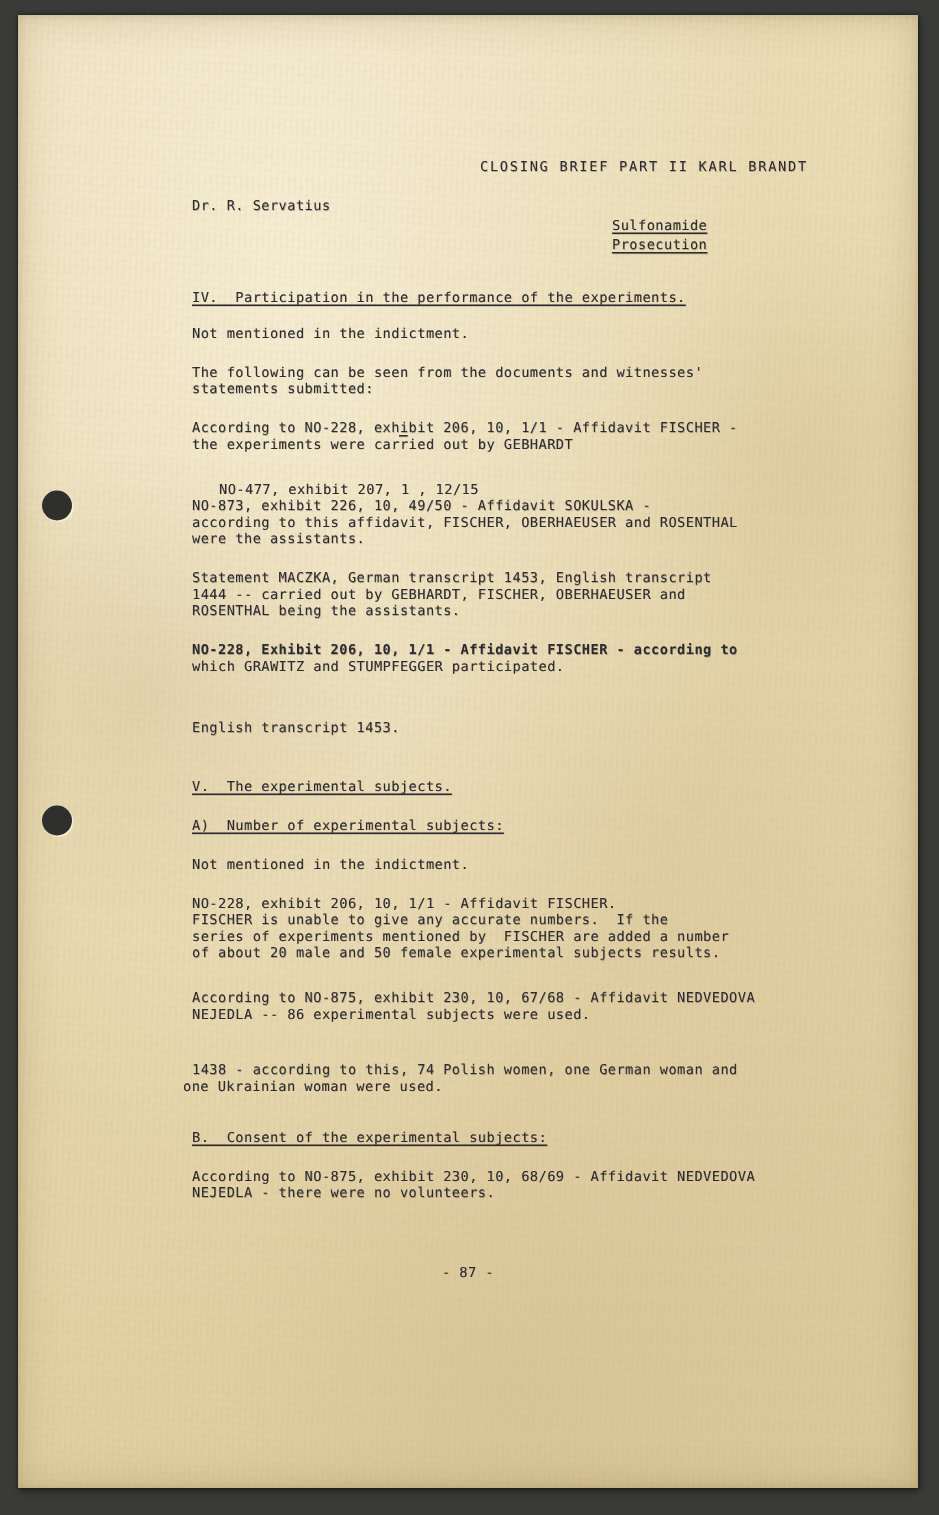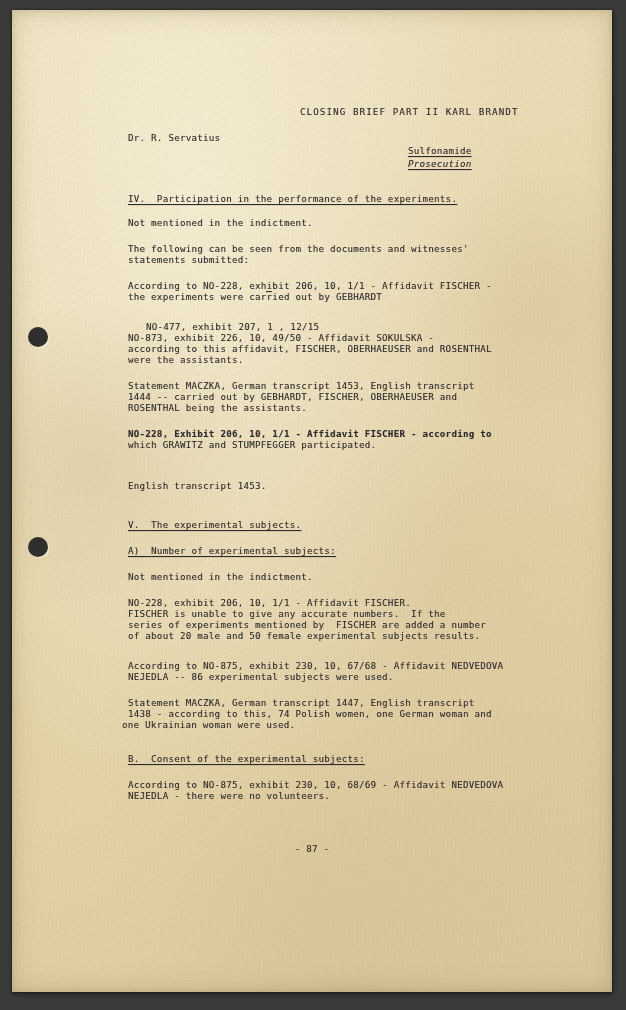--- a/index.html
+++ b/index.html
@@ -106,26 +106,26 @@
 
     <div id="grain"></div>
     <div id="stains"></div>
     <div id="vignette"></div>
 
     <div class="hole" style="left:16px; top:317px;"></div>
     <div class="hole" style="left:16px; top:527px;"></div>
 
     <div id="typed">
 
-      <div class="ln hdr" style="left:288px; top:97px;">CLOSING BRIEF PART II KARL BRANDT</div>
+      <div class="ln hdr" style="left:308px; top:97px;">CLOSING BRIEF PART II KARL BRANDT</div>
 
       <div class="ln" style="left:116px; top:123px;">Dr. R. Servatius</div>
 
       <div class="ln u" style="left:396px; top:136px;">Sulfonamide</div>
-      <div class="ln u" style="left:396px; top:149px;font-style:italic;">Prosecution</div>
+      <div class="ln u" style="left:396px; top:149px;">Prosecution</div>
 
       <div class="ln u" style="left:116px; top:184px;">IV.  Participation in the performance of the experiments.</div>
 
       <div class="ln" style="left:116px; top:208px;">Not mentioned in the indictment.</div>
 
       <div class="ln" style="left:116px; top:234px;">The following can be seen from the documents and witnesses'</div>
       <div class="ln" style="left:116px; top:245px;">statements submitted:</div>
 
       <div class="ln" style="left:116px; top:271px;">According to NO-228, exhibit 206, 10, 1/1 - Affidavit FISCHER -</div>
       <div class="ln" style="left:116px; top:282px;">the experiments were carried out by GEBHARDT</div>
@@ -152,21 +152,20 @@
       <div class="ln" style="left:116px; top:562px;">Not mentioned in the indictment.</div>
 
       <div class="ln" style="left:116px; top:588px;">NO-228, exhibit 206, 10, 1/1 - Affidavit FISCHER.</div>
       <div class="ln" style="left:116px; top:599px;">FISCHER is unable to give any accurate numbers.  If the</div>
       <div class="ln" style="left:116px; top:610px;">series of experiments mentioned by  FISCHER are added a number</div>
       <div class="ln" style="left:116px; top:621px;">of about 20 male and 50 female experimental subjects results.</div>
 
       <div class="ln" style="left:116px; top:651px;text-align:center;">According to NO-875, exhibit 230, 10, 67/68 - Affidavit NEDVEDOVA</div>
       <div class="ln" style="left:116px; top:662px;">NEJEDLA -- 86 experimental subjects were used.</div>
 
-      <div class="ln" style="left:116px; top:688px;">Statement MACZKA, German transcript 1447, English transcript</div>
       <div class="ln" style="left:116px; top:699px;">1438 - according to this, 74 Polish women, one German woman and</div>
       <div class="ln" style="left:110px; top:710px;">one Ukrainian woman were used.</div>
 
       <div class="ln u" style="left:116px; top:744px;">B.  Consent of the experimental subjects:</div>
 
       <div class="ln" style="left:116px; top:770px;">According to NO-875, exhibit 230, 10, 68/69 - Affidavit NEDVEDOVA</div>
       <div class="ln" style="left:116px; top:781px;">NEJEDLA - there were no volunteers.</div>
 
       <div class="ln center" style="left:0px; top:834px; width:600px;">- 87 -</div>
 

